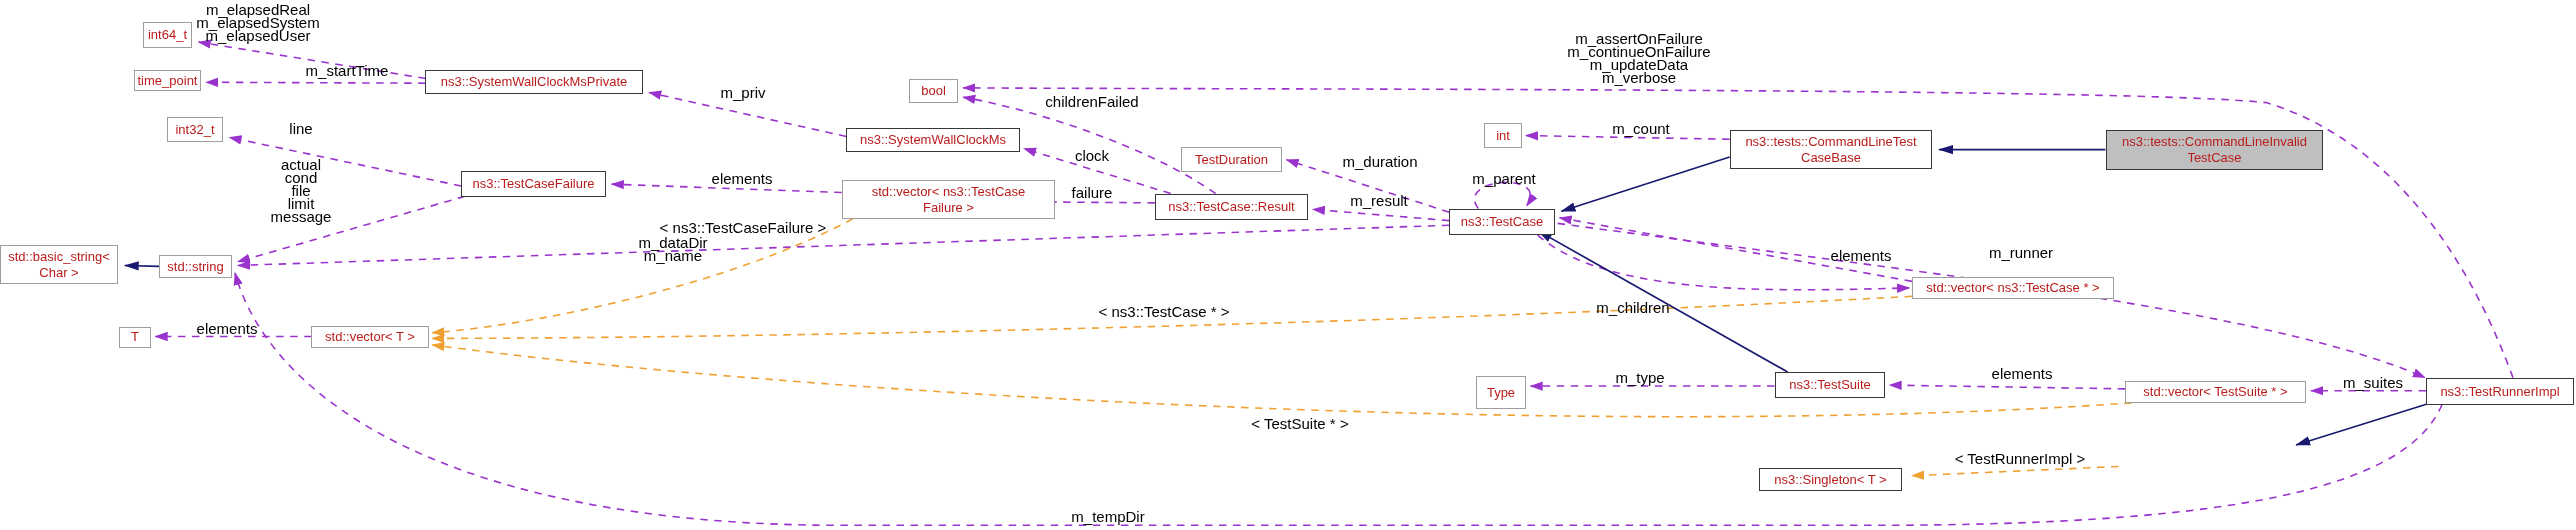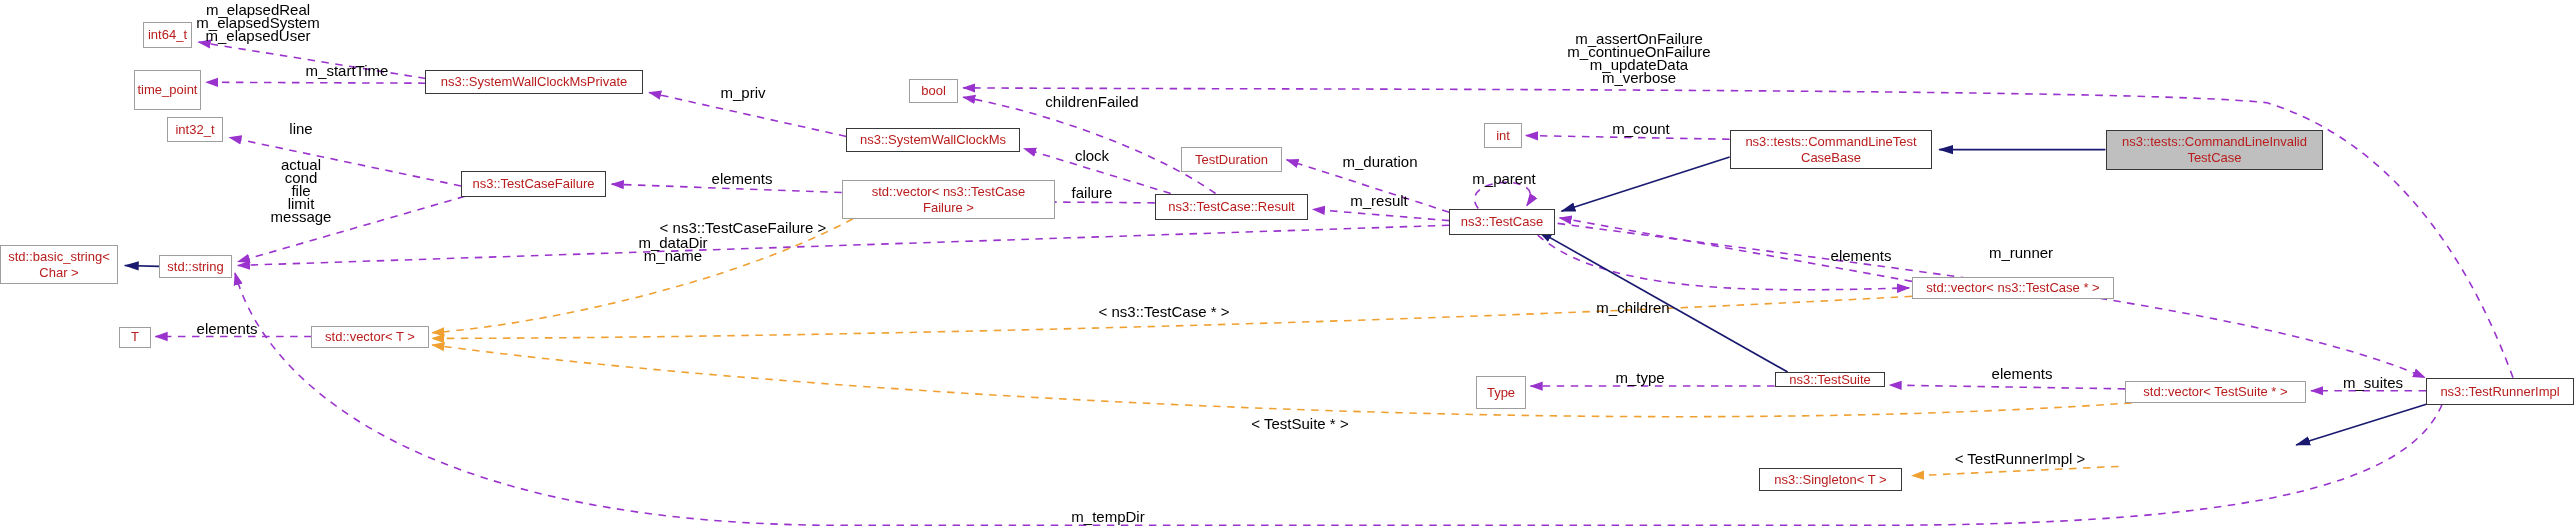--- a/index.html
+++ b/index.html
@@ -63,21 +63,21 @@
       <path d="M2266,499 L2045,509" class="orange" marker-end="url(#arr-orange)"></path>
       <path d="M170,285 L133,284" class="navy" marker-end="url(#arr-navy)"></path>
       <path d="M2252,160 L2074,160" class="navy" marker-end="url(#arr-navy)"></path>
       <path d="M1850,168 L1670,226" class="navy" marker-end="url(#arr-navy)"></path>
       <path d="M1912,398 L1645,247" class="navy" marker-end="url(#arr-navy)"></path>
       <path d="M2597,432 L2456,476" class="navy" marker-end="url(#arr-navy)"></path>
     </svg>
 <div class="node plain" style="left: 143px; top: 21.5px; width: 49px; height: 26px;">
       <div>int64_t</div>
     </div>
-    <div class="node plain" style="left: 134px; top: 70px; width: 67px; height: 40px;">
+    <div class="node plain" style="left: 134px; top: 70px; width: 67px; height: 21px;">
       <div>time_point</div>
     </div>
     <div class="node bold" style="left: 425px; top: 70px; width: 218px; height: 24px;">
       <div>ns3::SystemWallClockMsPrivate</div>
     </div>
     <div class="node plain" style="left: 167px; top: 117px; width: 56px; height: 25px;">
       <div>int32_t</div>
     </div>
     <div class="node bold" style="left: 461px; top: 171px; width: 145px; height: 26px; text-align: center;">
       <div>ns3::TestCaseFailure</div>
@@ -124,21 +124,21 @@
     </div>
     <div class="node plain" style="left: 119px; top: 327px; width: 32px; height: 20.6px;">
       <div>T</div>
     </div>
     <div class="node plain" style="left: 311px; top: 326px; width: 118px; height: 21.5px;">
       <div>std::vector&lt; T &gt;</div>
     </div>
     <div class="node plain" style="left: 1476px; top: 376px; width: 50px; height: 33px;">
       <div>Type</div>
     </div>
-    <div class="node bold" style="left: 1775px; top: 372px; width: 110px; height: 15px;">
+    <div class="node bold" style="left: 1775px; top: 372px; width: 110px; height: 26px;">
       <div>ns3::TestSuite</div>
     </div>
     <div class="node plain" style="left: 2125px; top: 381px; width: 181px; height: 22.4px;">
       <div>std::vector&lt; TestSuite * &gt;</div>
     </div>
     <div class="node bold" style="left: 2426px; top: 378px; width: 148px; height: 27px;">
       <div>ns3::TestRunnerImpl</div>
     </div>
     <div class="node bold" style="left: 1759px; top: 468px; width: 143px; height: 23.4px;">
       <div>ns3::Singleton&lt; T &gt;</div>

